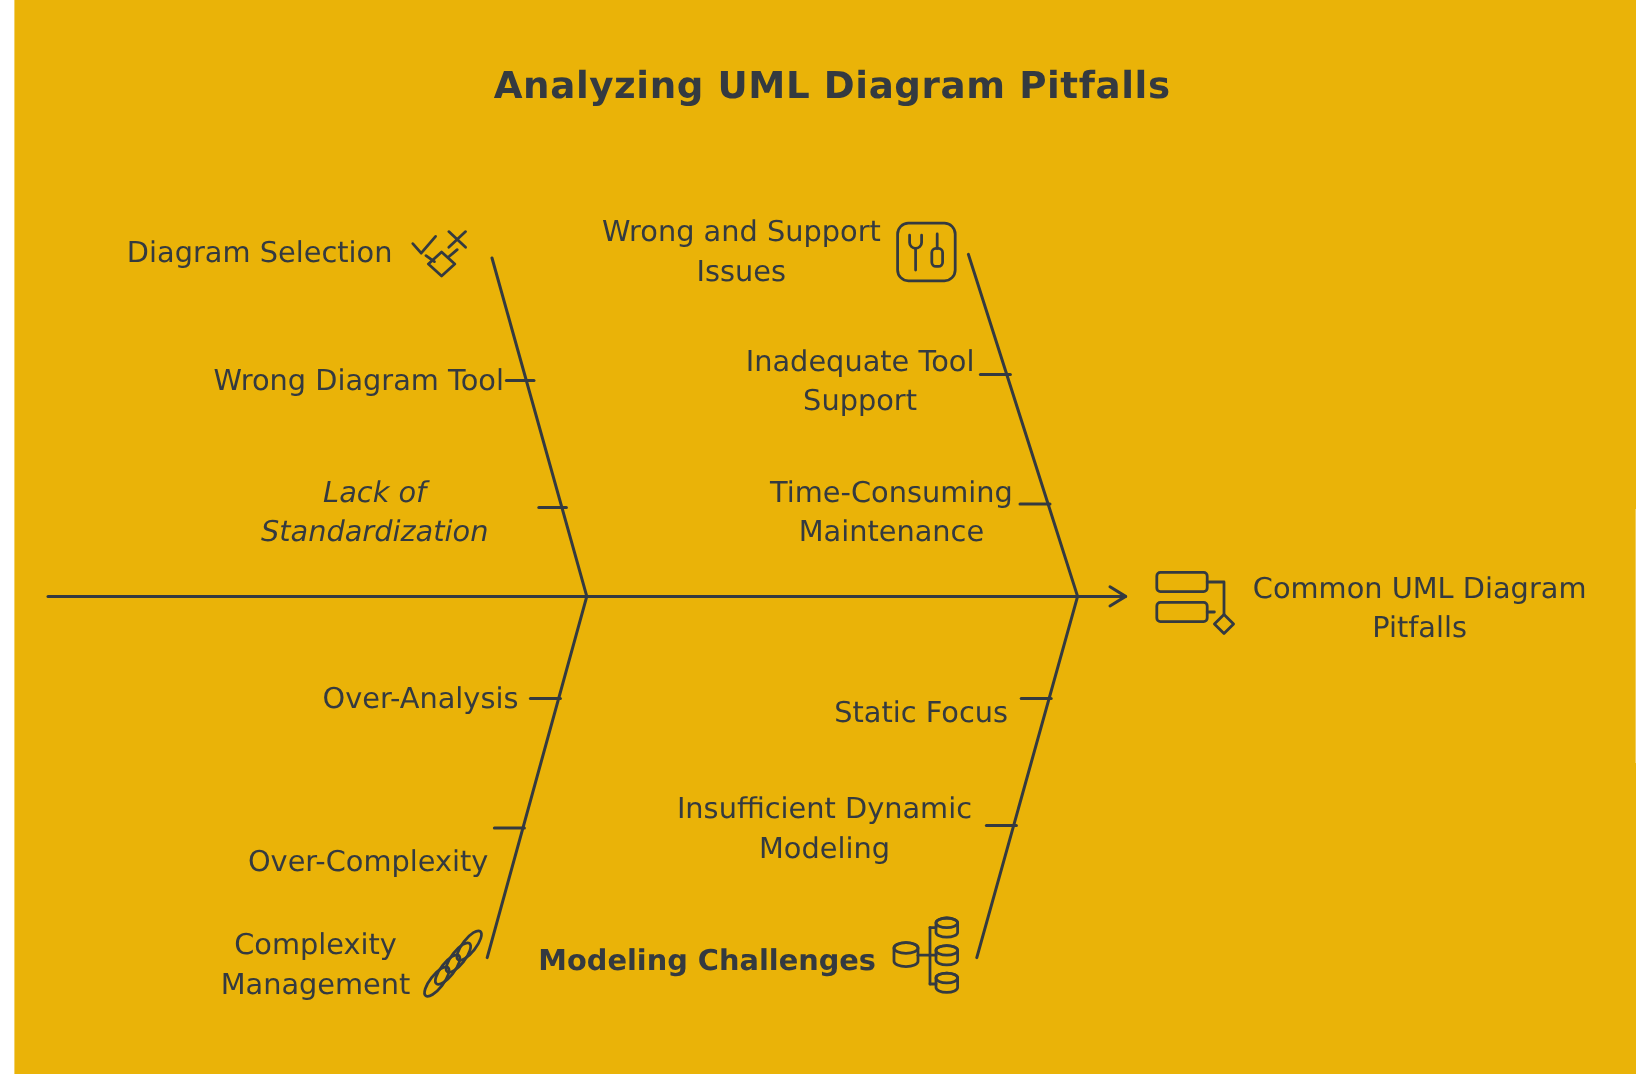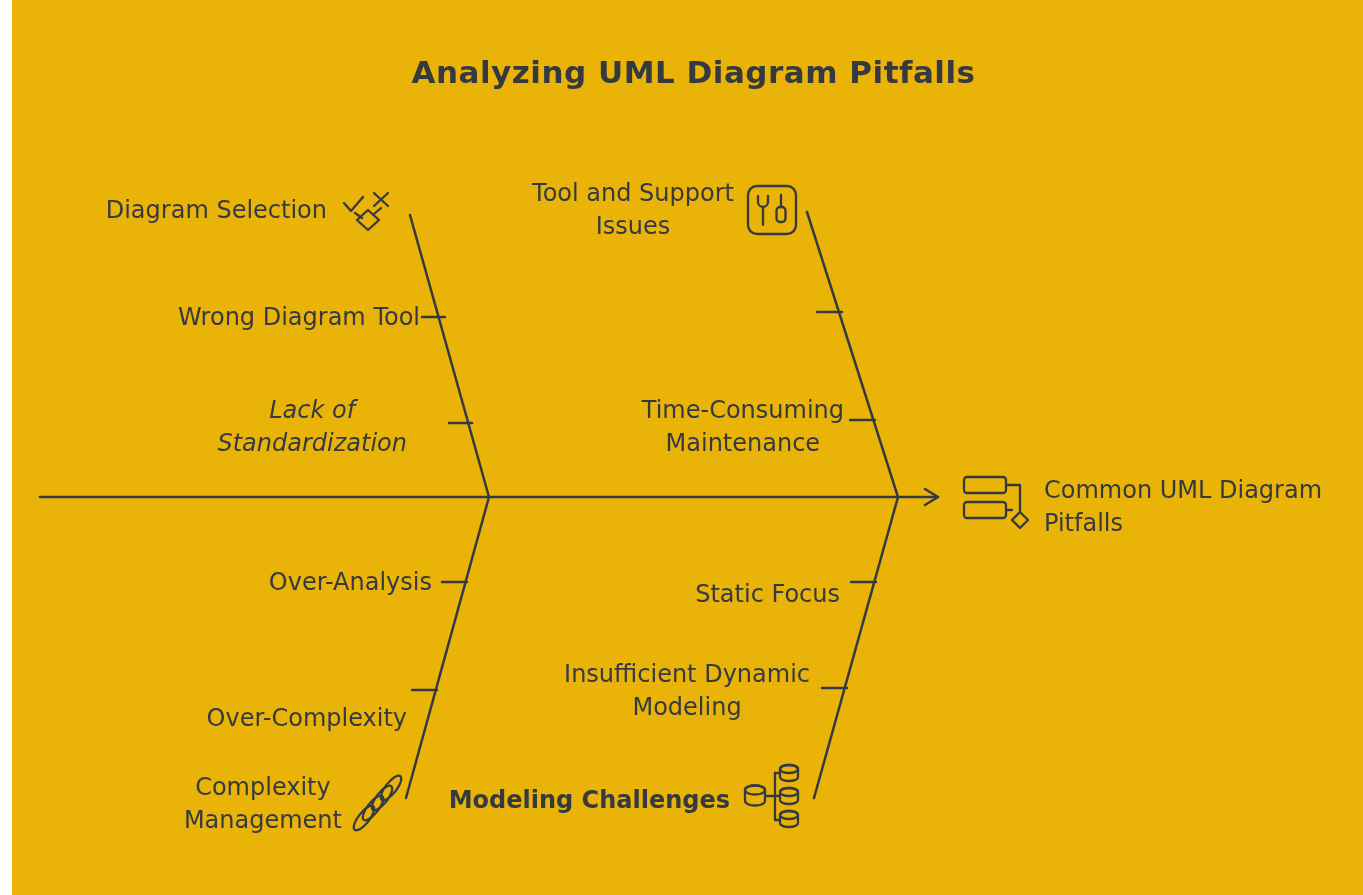--- a/index.html
+++ b/index.html
@@ -27,21 +27,21 @@
   }
   .label {
     position: absolute;
     font-size: 24px;
     line-height: 33px;
     white-space: pre-line;
     color: #343a40;
   }
   .t-right  { text-align: right; }
   .t-center { text-align: center; }
-  .t-left   { text-align: left; }
+  .t-left   { text-align: center; }
   svg.lines {
     position: absolute;
     top: 0; left: 0;
     width: 1363px; height: 895px;
   }
   svg.lines path, svg.lines rect, svg.lines ellipse, svg.lines line {
     fill: none;
     stroke: #343a40;
     stroke-width: 2.5;
     stroke-linecap: round;
@@ -123,33 +123,35 @@
       <rect x="952" y="477" width="42" height="16" rx="3"></rect>
       <rect x="952" y="502" width="42" height="16" rx="3"></rect>
       <path d="M 994 485 h 14 v 27"></path>
       <path d="M 994 510 h 6"></path>
       <path d="M 1008 512 l 8 8 l -8 8 l -8 -8 Z"></path>
     </g>
   </svg>
 
   <div class="label t-right" style="top:194px; right:1048px;">Diagram Selection</div>
 
-  <div class="label t-center" style="top:177px; right:641px;">Tool and Support
+  <div class="label t-center" style="top:177px; right:641px;">Wrong and Support
 Issues</div>
 
   <div class="label t-center" style="top:771px; right:1033px;">Complexity
 Management</div>
 
   <div class="label t-right" style="top:784px; right:645px;font-weight:bold;">Modeling Challenges</div>
 
   <div class="label t-right" style="top:301px; right:955px;">Wrong Diagram Tool</div>
 
   <div class="label t-center" style="top:394px; right:968px;font-style:italic;">Lack of
 Standardization</div>
 
+  <div class="label t-center" style="top:285px; right:563px;">Inadequate Tool
+Support</div>
 
   <div class="label t-center" style="top:394px; right:531px;">Time-Consuming
 Maintenance</div>
 
   <div class="label t-right" style="top:566px; right:943px;">Over-Analysis</div>
 
   <div class="label t-right" style="top:702px; right:968px;">Over-Complexity</div>
 
   <div class="label t-right" style="top:578px; right:535px;">Static Focus</div>
 

